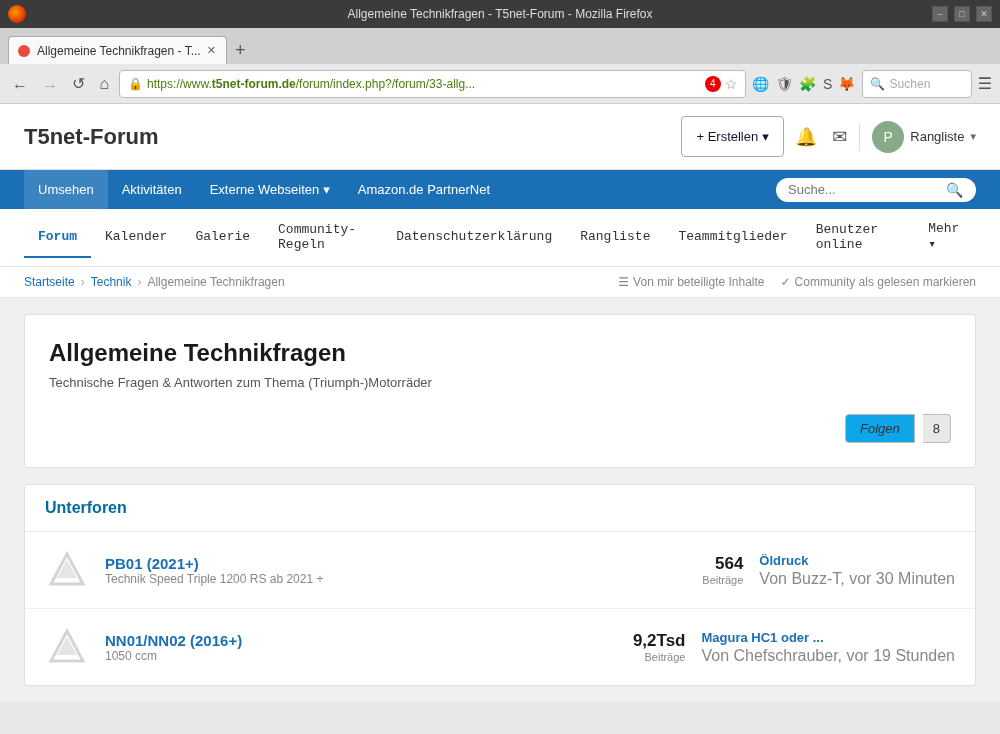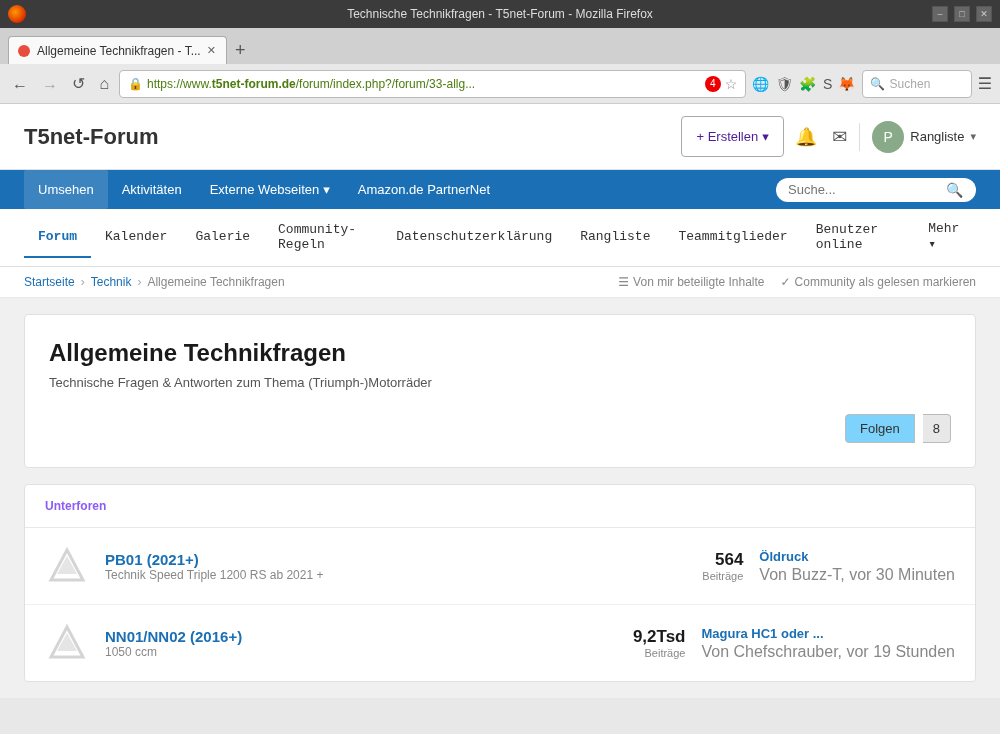--- a/index.html
+++ b/index.html
@@ -118,21 +118,21 @@
     }
     .site-logo { font-size: 22px; font-weight: bold; color: #333; }
     .site-header-right { display: flex; align-items: center; gap: 12px; }
     .btn-erstellen {
       background: none;
       border: 1px solid #aaa;
       border-radius: 4px;
       padding: 12px 14px;
       font-size: 13px;
       cursor: pointer;
-      color: #4c1d95;
+      color: #0f172a;
       display: flex; align-items: center; gap: 4px;
     }
     .header-icons { display: flex; align-items: center; gap: 14px; }
     .header-icon { color: #555; font-size: 18px; cursor: pointer; }
     .header-divider { width: 1px; height: 28px; background: #ddd; }
     .user-menu { display: flex; align-items: center; gap: 6px; cursor: pointer; }
     .user-avatar { width: 32px; height: 32px; border-radius: 50%; background: #8a8; display: flex; align-items: center; justify-content: center; font-size: 14px; color: white; overflow: hidden; }
     .user-name { font-size: 13px; color: #333; }
 
     
@@ -207,50 +207,51 @@
       background: white;
       border-radius: 4px;
       padding: 24px;
       margin-bottom: 16px;
       border: 1px solid #e0e0e0;
     }
     .forum-title { font-size: 24px; font-weight: bold; color: #1a1a1a; margin-bottom: 8px; }
     .forum-subtitle { font-size: 13px; color: #555; margin-bottom: 24px; }
     .forum-actions { display: flex; justify-content: flex-end; align-items: center; gap: 8px; }
     .btn-folgen {
-      background: #7dd3fc;
+      background: #0ea5e9;
       border: 1px solid #bbb;
       border-radius: 4px 0 0 4px;
       padding: 6px 14px;
       font-size: 13px;
       cursor: pointer;
       color: #333;
+      font-style: italic;
     }
     .btn-folgen-count {
       background: #e8e8e8;
       border: 1px solid #bbb;
       border-left: none;
       border-radius: 0 4px 4px 0;
       padding: 6px 10px;
       font-size: 13px;
       color: #333;
     }
 
     
     .subforum-card {
       background: white;
       border-radius: 4px;
       border: 1px solid #e0e0e0;
       overflow: hidden;
     }
     .subforum-header {
       padding: 14px 20px;
-      font-size: 12px;
+      font-size: 16px;
       font-weight: bold;
-      color: #8b5cf6;
+      color: #0369a1;
       border-bottom: 1px solid #e8e8e8;
     }
     .subforum-item {
       display: flex;
       align-items: center;
       padding: 16px 20px;
       border-bottom: 1px solid #f0f0f0;
       gap: 16px;
     }
     .subforum-item:last-child { border-bottom: none; }
@@ -282,21 +283,21 @@
   </style>
 </head>
 <body>
 
 <div>
 
   <div class="browser-titlebar">
     <div class="ff-logo">
       <div class="ff-circle"></div>
     </div>
-    <span class="title-text">Technische Technikfragen - T5net-Forum - Mozilla Firefox</span>
+    <span class="title-text">Allgemeine Technikfragen - T5net-Forum - Mozilla Firefox</span>
     <div class="win-controls">
       <div class="win-btn">–</div>
       <div class="win-btn">□</div>
       <div class="win-btn">✕</div>
     </div>
   </div>
 
   <div class="tab-bar">
     <div class="tab active">
       <div class="tab-favicon">

